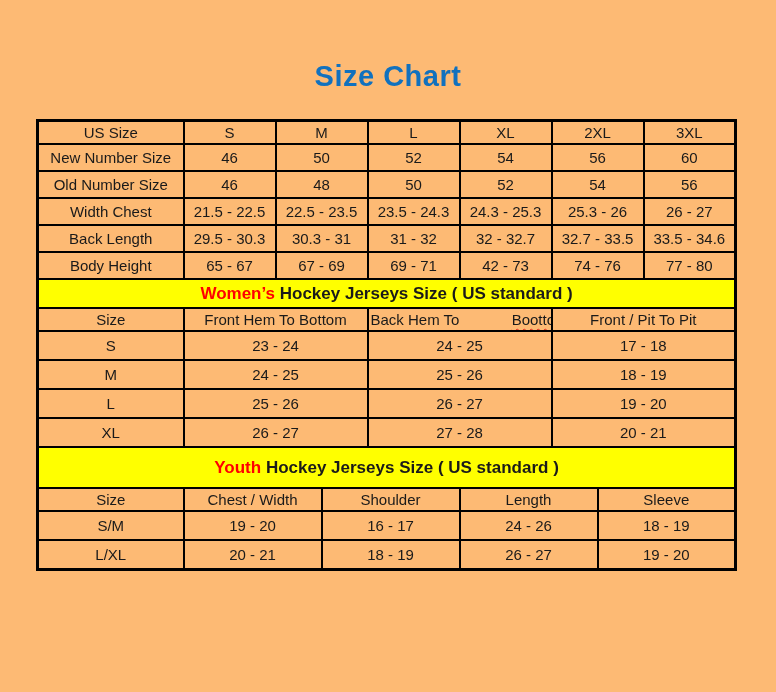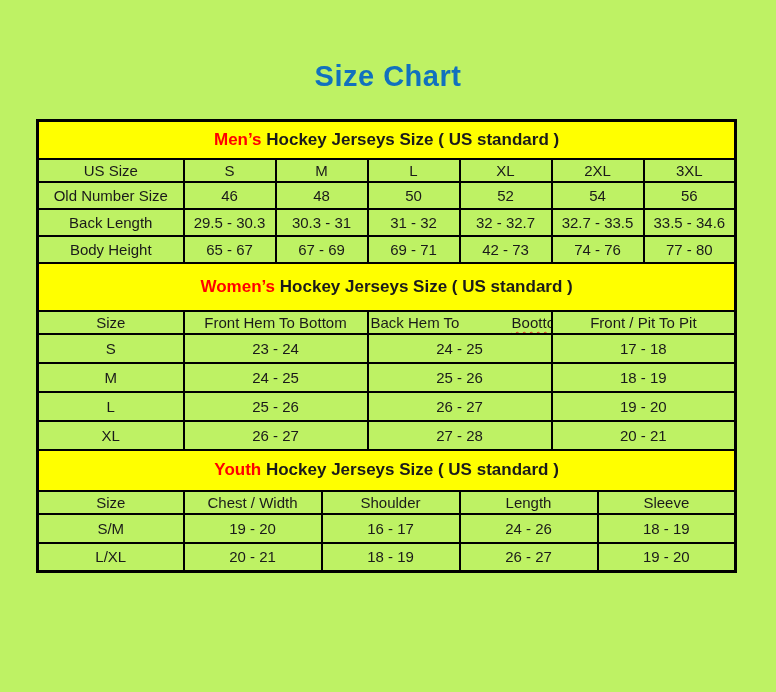--- a/index.html
+++ b/index.html
@@ -4,21 +4,21 @@
 <style>
   * { margin: 0; padding: 0; box-sizing: border-box; }
   html, body { background: #ffffff; }
   body {
     width: 776px;
     height: 692px;
     font-family: "Liberation Sans", "DejaVu Sans", sans-serif;
     color: #1a1a1a;
     overflow: hidden;
   }
-  .page { width: 776px; height: 692px; background: #bef264; }
+  .page { width: 776px; height: 692px; background: #fdba74; }
   .title {
     padding-top: 60px;
     text-align: center;
     font-size: 29px;
     font-weight: 700;
     color: #1171be;
     letter-spacing: 0.5px;
   }
   table.size-table {
     margin-top: 26px;
@@ -39,21 +39,21 @@
     overflow: hidden;
     white-space: nowrap;
   }
   tr.band td {
     background: #ffff00;
     font-size: 17px;
     font-weight: 700;
     border: 2px solid #000;
   }
   tr.band-men td   { height: 38px; }
-  tr.band-women td { height: 48px; }
+  tr.band-women td { height: 29px; }
   tr.band-youth td { height: 41px; }
   .red-word { color: #ff0000; }
   tr.cols th { font-weight: 400; height: 20px; }
   tr.data td { height: 27px; font-weight: 400; }
   tr.data-w td, tr.data-y td { height: 29px; }
   td.lab-plain { font-weight: 400; }
   td.lab-bold  { font-weight: 700; }
   .squiggle {
     text-decoration-line: underline;
     text-decoration-style: wavy;
@@ -81,43 +81,55 @@
         <col class="c-unit">
         <col class="c-unit">
         <col class="c-unit">
       <col class="c-unit">
         <col class="c-unit">
         <col class="c-unit">
         <col class="c-unit">
     </colgroup>
     <tbody>
 
-      <tr class="band band-men">
-        <td colspan="13">
-          <span class="red-word">Men’s</span>
-          <span>Hockey Jerseys Size ( US standard )</span>
-        </td>
-      </tr>
       <tr class="cols">
         <th>US Size</th>
         <th colspan="2">S</th>
         <th colspan="2">M</th>
         <th colspan="2">L</th>
         <th colspan="2">XL</th>
         <th colspan="2">2XL</th>
         <th colspan="2">3XL</th>
       </tr>
       <tr class="data">
+        <td class="lab-plain">New Number Size</td>
+        <td colspan="2">46</td>
+        <td colspan="2">50</td>
+        <td colspan="2">52</td>
+        <td colspan="2">54</td>
+        <td colspan="2">56</td>
+        <td colspan="2">60</td>
+      </tr>
+      <tr class="data">
         <td class="lab-plain">Old Number Size</td>
         <td colspan="2">46</td>
         <td colspan="2">48</td>
         <td colspan="2">50</td>
         <td colspan="2">52</td>
         <td colspan="2">54</td>
         <td colspan="2">56</td>
+      </tr>
+      <tr class="data">
+        <td class="lab-plain">Width Chest</td>
+        <td colspan="2">21.5 - 22.5</td>
+        <td colspan="2">22.5 - 23.5</td>
+        <td colspan="2">23.5 - 24.3</td>
+        <td colspan="2">24.3 - 25.3</td>
+        <td colspan="2">25.3 - 26</td>
+        <td colspan="2">26 - 27</td>
       </tr>
       <tr class="data">
         <td class="lab-plain">Back Length</td>
         <td colspan="2">29.5 - 30.3</td>
         <td colspan="2">30.3 - 31</td>
         <td colspan="2">31 - 32</td>
         <td colspan="2">32 - 32.7</td>
         <td colspan="2">32.7 - 33.5</td>
         <td colspan="2">33.5 - 34.6</td>
       </tr>

